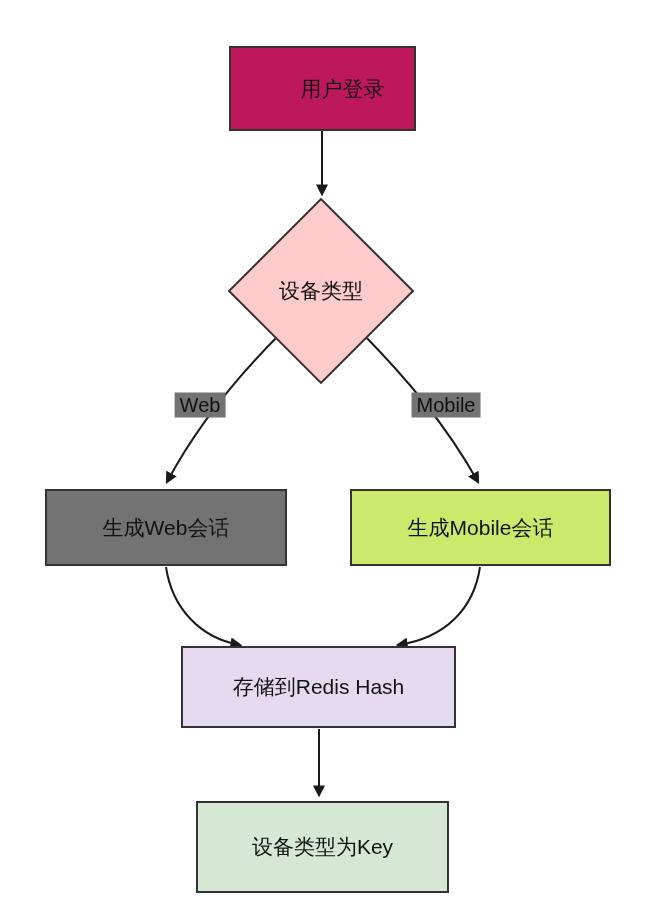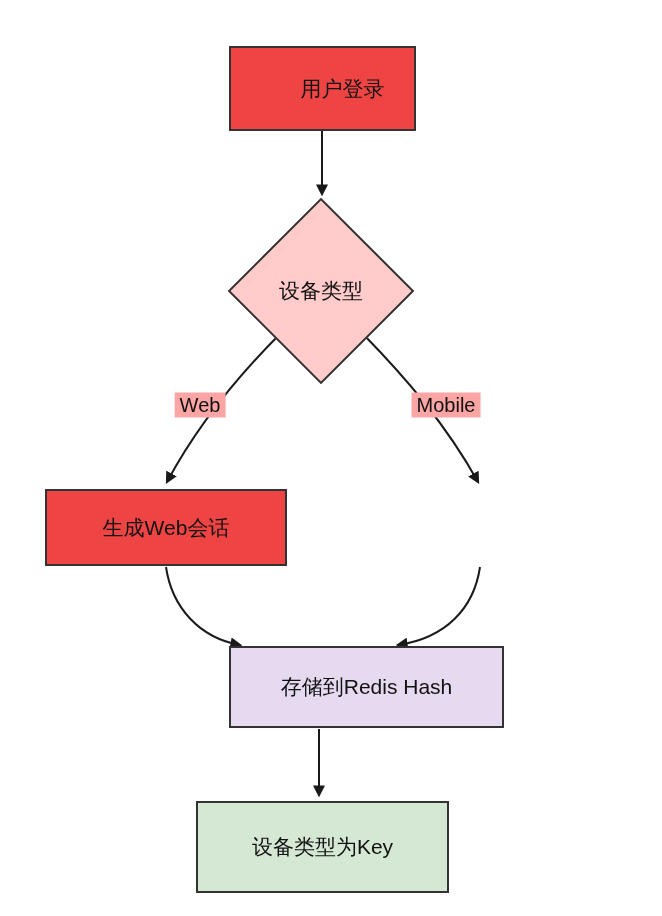--- a/index.html
+++ b/index.html
@@ -57,31 +57,31 @@
     left: -40px; top: 0; right: -40px; bottom: 0;
     display: flex;
     align-items: center;
     justify-content: center;
     font-size: 21px;
     color: #111111;
   }
   .edge-label {
     position: absolute;
     transform: translate(-50%, -50%);
-    background: #fca5a5;
+    background: #737373;
     padding: 1px 5px;
     font-size: 20px;
     color: #111111;
     white-space: nowrap;
   }
   
   #n-login  { left: 229px; top: 46px;  width: 187px; height: 85px; }
   #n-web    { left: 45px;  top: 489px; width: 242px; height: 77px; }
   #n-mobile { left: 350px; top: 489px; width: 261px; height: 77px; }
-  #n-redis  { left: 181px; top: 646px; width: 275px; height: 82px; margin-left: 48px; }
+  #n-redis  { left: 181px; top: 646px; width: 275px; height: 82px; }
   #n-key    { left: 196px; top: 801px; width: 253px; height: 92px; }
   #lbl-web    { left: 200px; top: 405px; }
   #lbl-mobile { left: 446px; top: 405px; text-align: right; }
 </style>
 </head>
 <body>
 
 <div class="canvas">
 
   <svg class="edges" viewBox="0 0 662 916" xmlns="http://www.w3.org/2000/svg">
@@ -91,37 +91,40 @@
       </marker>
     </defs>
     <path class="edge" d="M 322 131 L 322 194" marker-end="url(#arrow)"></path>
     <path class="edge" d="M 280 334 C 238 376, 198 424, 167 482" marker-end="url(#arrow)"></path>
     <path class="edge" d="M 363 334 C 404 376, 446 424, 478 482" marker-end="url(#arrow)"></path>
     <path class="edge" d="M 166 567 C 172 608, 200 638, 240 645" marker-end="url(#arrow)"></path>
     <path class="edge" d="M 480 567 C 474 608, 446 638, 398 645" marker-end="url(#arrow)"></path>
     <path class="edge" d="M 319 729 L 319 795" marker-end="url(#arrow)"></path>
   </svg>
 
-  <div class="node" id="n-login" style="background-color: #ef4444; border-color: rgb(51, 51, 51); padding-left: 40px;">
+  <div class="node" id="n-login" style="background-color: #be185d; border-color: rgb(51, 51, 51); padding-left: 40px;">
     <span>用户登录</span>
   </div>
 
   <div class="diamond-wrap">
     <div class="diamond-shape" style="background-color: rgb(255, 203, 203); border-color: rgb(51, 51, 51);"></div>
     <div class="diamond-label">设备类型</div>
   </div>
 
   <div class="edge-label" id="lbl-web">Web</div>
 
   <div class="edge-label" id="lbl-mobile">Mobile</div>
 
-  <div class="node" id="n-web" style="background-color: #ef4444; border-color: rgb(51, 51, 51);">
+  <div class="node" id="n-web" style="background-color: #737373; border-color: rgb(51, 51, 51);">
     <span>生成Web会话</span>
   </div>
 
+  <div class="node" id="n-mobile" style="background-color: rgb(203, 233, 107); border-color: rgb(51, 51, 51);">
+    <span>生成Mobile会话</span>
+  </div>
 
   <div class="node" id="n-redis" style="background-color: rgb(230, 218, 240); border-color: rgb(51, 51, 51);">
     <span>存储到Redis Hash</span>
   </div>
 
   <div class="node" id="n-key" style="background-color: rgb(213, 232, 212); border-color: rgb(51, 51, 51);">
     <span>设备类型为Key</span>
   </div>
 
 </div>

